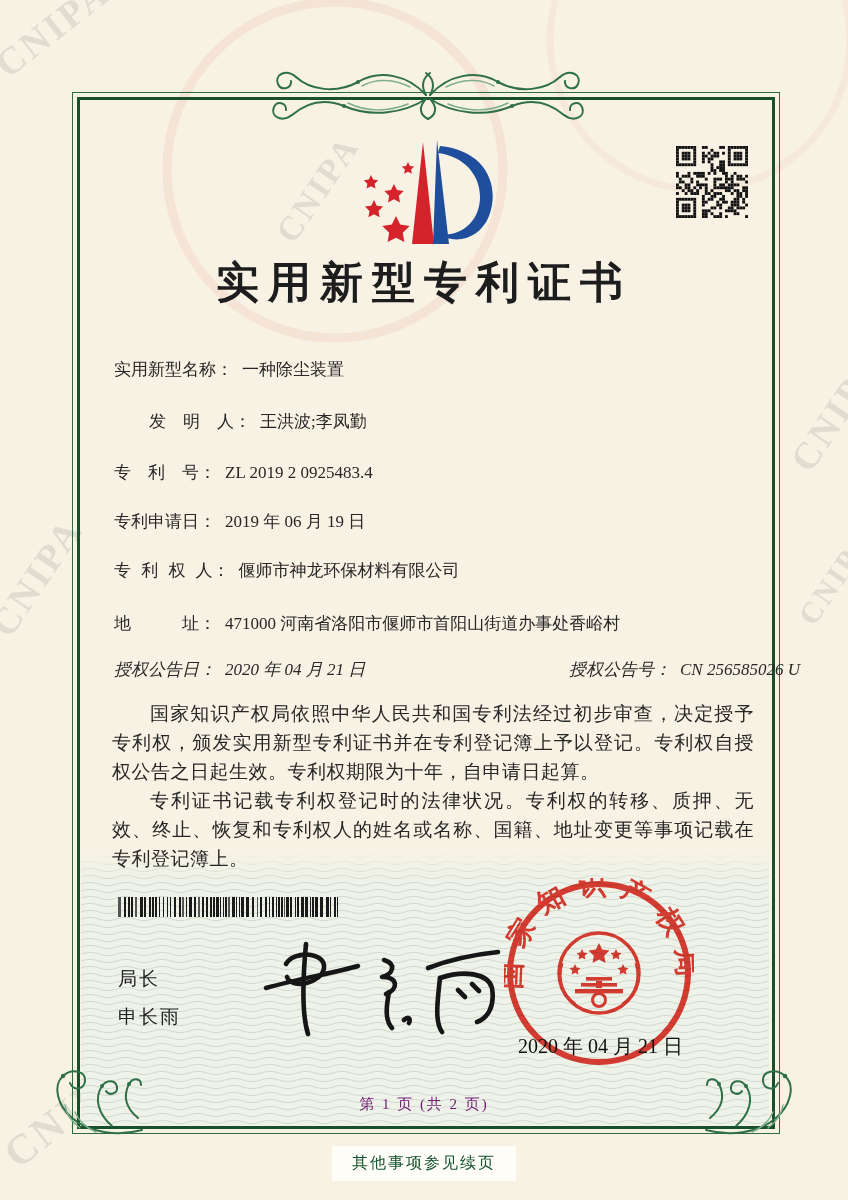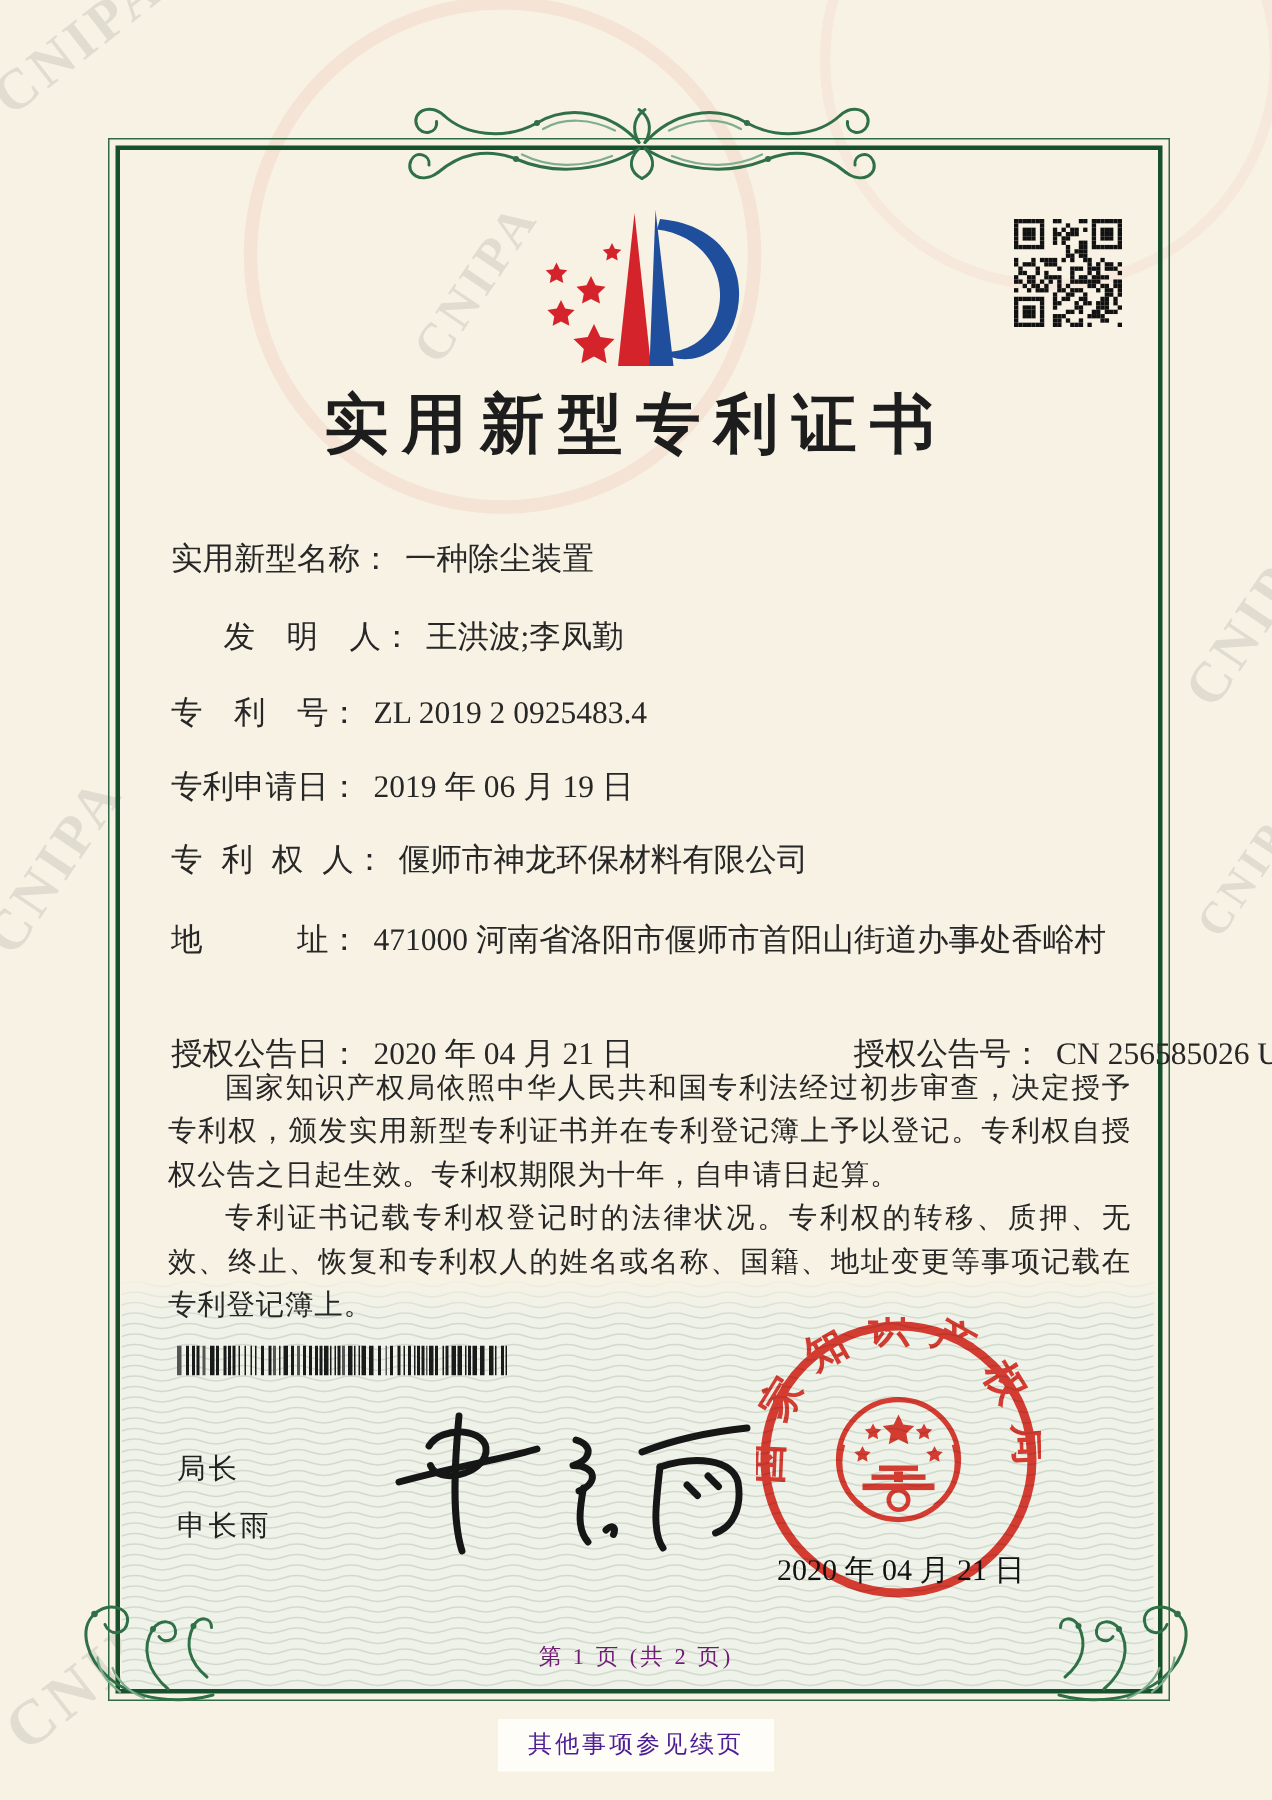--- a/index.html
+++ b/index.html
@@ -14,35 +14,35 @@
                border:1px solid #2e6b44;z-index:3;}
   .frame-inner{position:absolute;left:77px;top:97px;width:692px;height:1026px;
                border:3px solid #17502d;z-index:3;}
   
   .waves-wrap{position:absolute;left:81px;top:850px;width:688px;height:276px;z-index:2;background:#eef2e9;}
   .waves-fade{position:absolute;left:81px;top:850px;width:688px;height:30px;z-index:2;
               background:linear-gradient(#f8f2e4,rgba(248,242,228,0));}
   .cert-no{position:absolute;left:114px;top:147px;font-size:19px;letter-spacing:2px;z-index:4;color:#2b2b2b;}
   .title{position:absolute;left:0;top:254px;width:848px;text-align:center;font-size:43px;
          font-weight:700;letter-spacing:9px;color:#1d1d1d;z-index:4;}
-  .row{position:absolute;left:114px;font-size:21px;z-index:4;white-space:nowrap;color:#272727;}
+  .row{position:absolute;left:114px;font-size:17px;z-index:4;white-space:nowrap;color:#272727;}
   .row .lbl{color:#272727;}
   .row .val{margin-left:9px;}
   .grant2{position:absolute;left:455px;top:0;}
   .paras{position:absolute;left:112px;top:699px;width:642px;font-size:19px;line-height:29px;
-         text-align:justify;z-index:4;color:#272727;margin-top:12px;}
+         text-align:justify;z-index:4;color:#272727;}
   .paras p{margin:0;text-indent:2em;letter-spacing:.5px;}
   .director{position:absolute;left:118px;top:966px;font-size:19px;z-index:4;letter-spacing:2px;}
   .director div{margin-bottom:12px;}
   .seal-date{position:absolute;left:498px;top:1033px;width:205px;text-align:center;font-size:20px;
              z-index:6;color:#111;white-space:nowrap;}
   .page-ind{position:absolute;left:0;top:1095px;width:848px;text-align:center;font-size:15px;
             letter-spacing:2px;z-index:4;color:#701a75;}
   .cont-note{position:absolute;left:50%;top:1146px;transform:translateX(-50%);background:#fffdf8;
-             padding:7px 20px;font-size:16px;letter-spacing:2px;z-index:4;color:#4c1d95;}
+             padding:7px 20px;font-size:16px;letter-spacing:2px;z-index:4;color:#14532d;}
   svg{display:block;}
   .z4{z-index:4;} .z5{z-index:5;}
 </style>
 </head>
 <body>
 
 <div class="page">
 
   <div class="wm" style="left:-14px;top:6px;font-size:38px;transform:rotate(-38deg);">CNIPA</div>
   <div class="wm" style="left:258px;top:170px;font-size:34px;transform:rotate(-56deg);">CNIPA</div>
@@ -457,21 +457,21 @@
   </div>
   <div class="row" style="top:510px;">
     <span class="lbl">专利申请日：</span><span class="val">2019 年 06 月 19 日</span>
   </div>
   <div class="row" style="top:559px;font-family:Liberation Mono, monospace;">
     <span class="lbl">专 利 权 人：</span><span class="val">偃师市神龙环保材料有限公司</span>
   </div>
   <div class="row" style="top:612px;">
     <span class="lbl">地　　　址：</span><span class="val">471000 河南省洛阳市偃师市首阳山街道办事处香峪村</span>
   </div>
-  <div class="row" style="top:688px;width:640px;">
+  <div class="row" style="top:658px;width:640px;font-style:italic;">
     <span class="lbl">授权公告日：</span><span class="val">2020 年 04 月 21 日</span>
     <span class="grant2">
       <span class="lbl">授权公告号：</span><span class="val">CN 256585026 U</span>
     </span>
   </div>
 
   <div class="paras">
     <p>国家知识产权局依照中华人民共和国专利法经过初步审查，决定授予专利权，颁发实用新型专利证书并在专利登记簿上予以登记。专利权自授权公告之日起生效。专利权期限为十年，自申请日起算。</p>
     <p>专利证书记载专利权登记时的法律状况。专利权的转移、质押、无效、终止、恢复和专利权人的姓名或名称、国籍、地址变更等事项记载在专利登记簿上。</p>
   </div>

